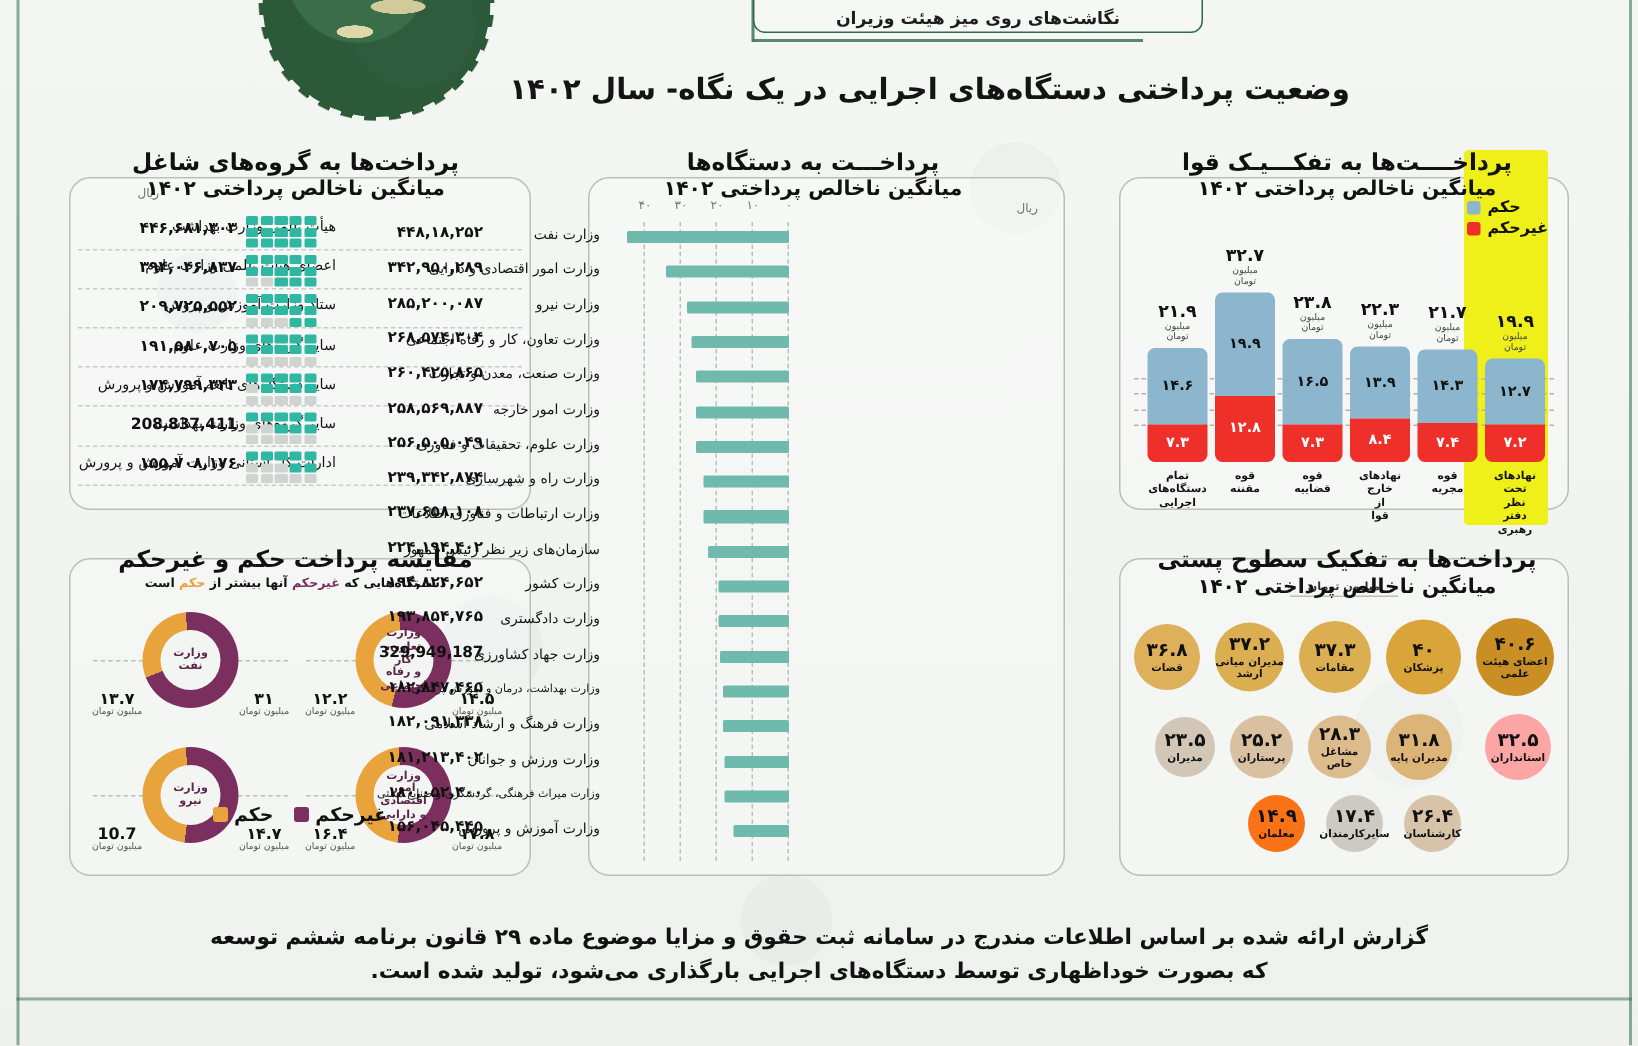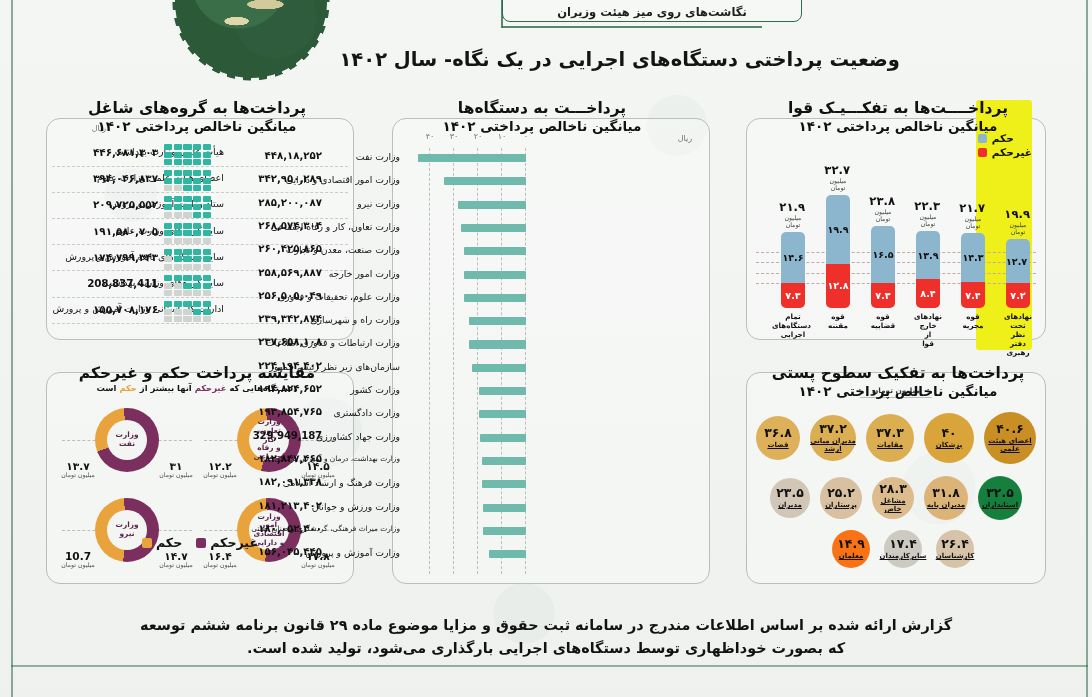--- a/index.html
+++ b/index.html
@@ -117,38 +117,38 @@
   .brow .vl{position:absolute;right:204px;width:96px;text-align:right;top:-4px;font-size:10.2px;font-weight:bold;color:#111;letter-spacing:-.2px;}
 
   
   #pStack{right:46px;top:118px;width:300px;height:222px;}
   .hl{position:absolute;right:14px;top:-18px;width:56px;height:250px;background:#eff019;border-radius:3px;}
   .st-legend{position:absolute;right:14px;top:14px;text-align:right;}
   .st-legend .li{display:flex;flex-direction:row-reverse;align-items:center;justify-content:flex-start;gap:5px;font-size:10.6px;font-weight:bold;color:#111;margin-bottom:2px;}
   .st-legend .sw2{width:9px;height:9px;border-radius:2px;}
   .stplot{position:absolute;left:10px;right:10px;top:36px;bottom:6px;}
   .gy{position:absolute;left:0;right:0;border-top:1px dashed #c4a9a9;height:0;}
-  .col{position:absolute;bottom:26px;width:24px;}
+  .col{position:absolute;bottom:26px;width:40px;}
   .col .tot{position:absolute;left:0;right:0;text-align:center;}
   .col .tot .n{font-size:11.6px;font-weight:bold;color:#111;}
   .col .tot .u{font-size:6.2px;color:#3c423e;line-height:1.15;}
   .seg{width:100%;display:flex;align-items:center;justify-content:center;box-sizing:border-box;}
   .seg .sn{font-size:9.6px;font-weight:bold;color:#111;}
   .segTop{background:#8cb6cd;border-radius:5px 5px 0 0;}
   .segBot{background:#ee2f2a;border-radius:0 0 5px 5px;}
   .segBot .sn{color:#fff;}
   .col .cap{position:absolute;left:-6px;right:-6px;top:100%;margin-top:4px;text-align:center;font-size:7.2px;font-weight:bold;color:#111;line-height:1.25;}
 
   
   #pCirc{right:46px;top:372px;width:300px;height:212px;}
   .ci-unit{position:absolute;left:0;right:0;top:14px;text-align:center;font-size:7.4px;font-weight:bold;color:#333;}
   .ci-unit:after{content:"";display:block;width:72px;height:1px;background:#b9bfbb;margin:2px auto 0;}
   .ci{position:absolute;border-radius:50%;display:flex;flex-direction:column;align-items:center;justify-content:center;text-align:center;}
   .ci .n{font-size:12.4px;font-weight:bold;color:#111;line-height:1;}
-  .ci .l{font-size:7px;font-weight:bold;color:#111;line-height:1.15;margin-top:2px;text-decoration:underline;}
+  .ci .l{font-size:7px;font-weight:bold;color:#111;line-height:1.15;margin-top:2px;}
 
   
   .footrule{position:absolute;left:11px;right:4px;bottom:30px;height:2px;background:#2f6b4f;opacity:.5;}
   .footer{position:absolute;left:40px;right:40px;bottom:38px;text-align:center;font-size:14.4px;font-weight:bold;color:#121212;line-height:1.55;}
 </style>
 </head>
 <body>
 
 <div id="root">
   <div class="paper"></div>
@@ -552,21 +552,21 @@
       <div class="stplot">
         <div class="gy" style="bottom: 50.15px;"></div>
         <div class="gy" style="bottom: 60.5px;"></div>
         <div class="gy" style="bottom: 70.85px;"></div>
         <div class="gy" style="bottom: 81.2px;"></div>
         <div class="col" style="right: 6px;">
           <div class="tot" style="bottom: 72.655px;">
             <div class="n">۱۹.۹</div>
             <div class="u">میلیون<br>تومان</div>
           </div>
-          <div class="seg segTop" style="height: 43.815px; justify-content: flex-end;">
+          <div class="seg segTop" style="height: 43.815px;">
             <span class="sn">۱۲.۷</span>
           </div>
           <div class="seg segBot" style="height: 24.84px;">
             <span class="sn">۷.۲</span>
           </div>
           <div class="cap">نهادهای<br>تحت<br>نظر<br>دفتر<br>رهبری</div>
         </div>
         <div class="col" style="right: 51px;">
           <div class="tot" style="bottom: 78.865px;">
             <div class="n">۲۱.۷</div>
@@ -655,21 +655,21 @@
         <div class="l">مقامات</div>
       </div>
       <div class="ci" style="right: 190px; top: 43px; width: 46px; height: 46px; background: rgb(220, 174, 82);">
         <div class="n">۳۷.۲</div>
         <div class="l">مدیران میانی<br>ارشد</div>
       </div>
       <div class="ci" style="right: 246px; top: 44px; width: 44px; height: 44px; background: rgb(222, 176, 90);">
         <div class="n">۳۶.۸</div>
         <div class="l">قضات</div>
       </div>
-      <div class="ci" style="right: 24px; top: 104px; width: 44px; height: 44px; background: #15803d;">
+      <div class="ci" style="right: 12px; top: 104px; width: 44px; height: 44px; background: #fca5a5;">
         <div class="n">۳۲.۵</div>
         <div class="l">استانداران</div>
       </div>
       <div class="ci" style="right: 78px; top: 104px; width: 44px; height: 44px; background: rgb(221, 180, 120);">
         <div class="n">۳۱.۸</div>
         <div class="l">مدیران پایه</div>
       </div>
       <div class="ci" style="right: 132px; top: 105px; width: 42px; height: 42px; background: rgb(220, 187, 140);">
         <div class="n">۲۸.۳</div>
         <div class="l">مشاغل خاص</div>

